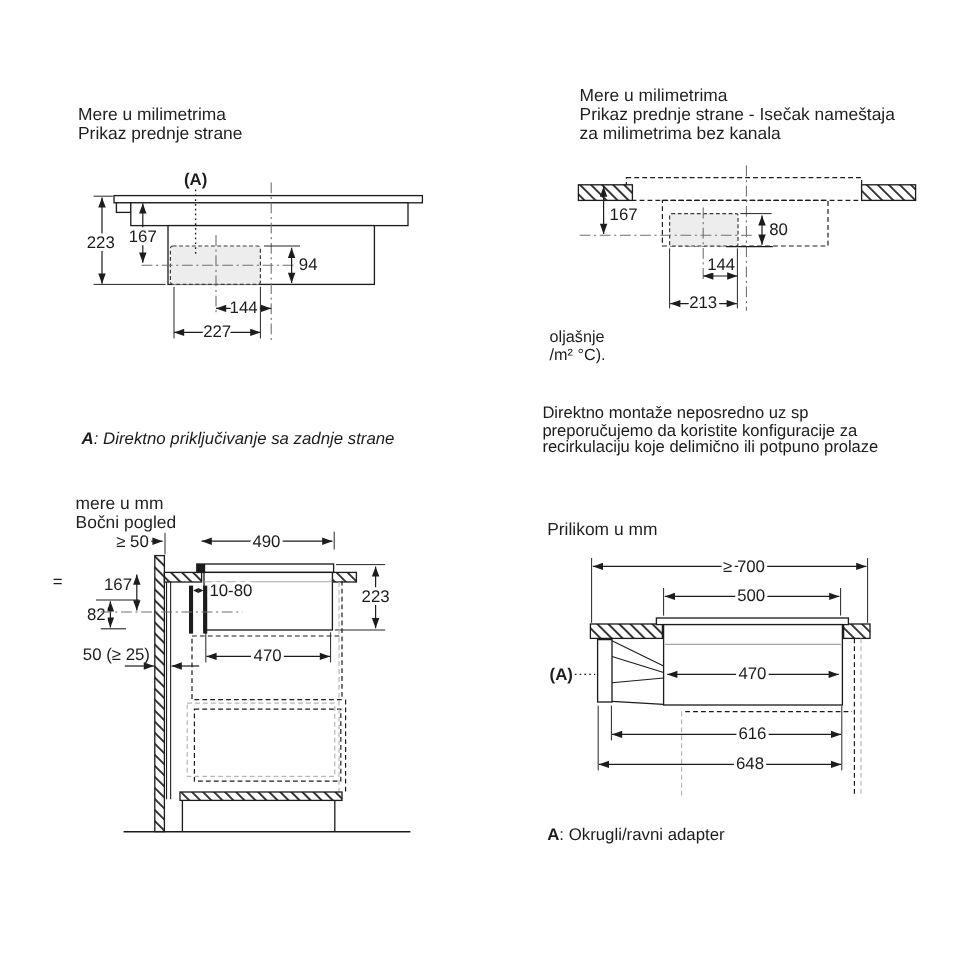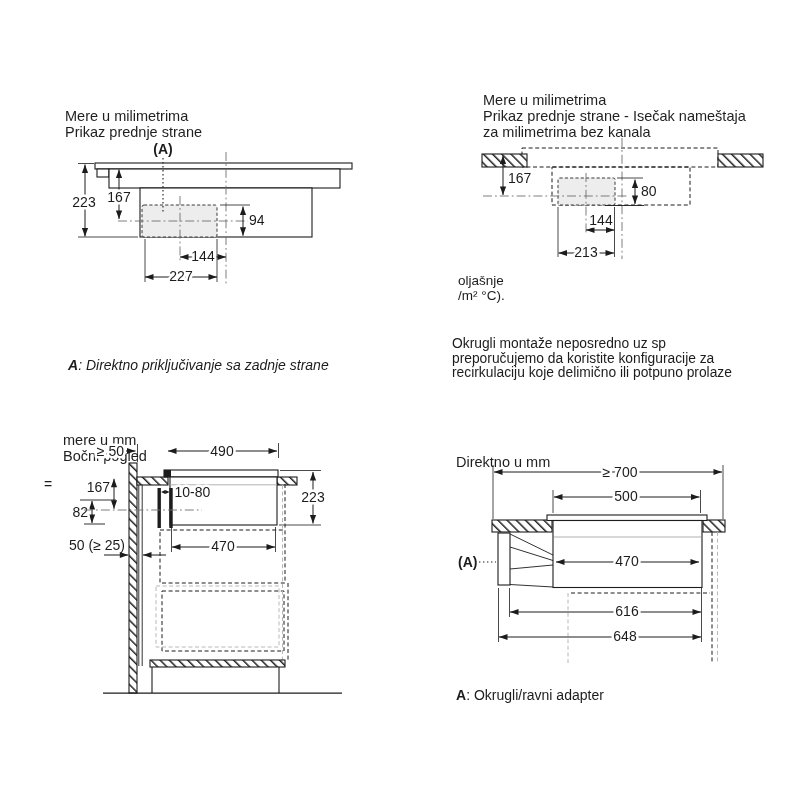--- a/index.html
+++ b/index.html
@@ -1,20 +1,20 @@
 <!DOCTYPE html>
 <html><head>
 <meta charset="utf-8">
 <style>
   * { margin:0; padding:0; box-sizing:border-box; }
   html,body { background:#ffffff; }
   body { width:800px; height:800px; position:relative; font-family:"Liberation Sans", sans-serif; color:#1c1c1c; overflow:hidden; }
   .sheet { position:absolute; left:0; top:0; width:800px; height:800px; background:#fff; }
   .abs { position:absolute; }
-  .title { font-size:14.5px; line-height:16.2px; color:#1f1f1f; white-space:nowrap;margin-top:20px; }
+  .title { font-size:14.5px; line-height:16.2px; color:#1f1f1f; white-space:nowrap; }
   .caption { font-size:14px; white-space:nowrap; }
   .caption .b { font-weight:bold; }
   .note { font-size:13.8px; line-height:14.5px; white-space:nowrap; }
   .faded { color:#c6c6c6; }
   .faded2 { color:#cfcfcf; margin-left:16px; letter-spacing:1px; }
   .frag { font-size:13.5px; line-height:15px; white-space:nowrap; }
   svg { position:absolute; overflow:visible; }
   svg text { font-family:"Liberation Sans", sans-serif; font-size:14px; fill:#1c1c1c;
              stroke:#ffffff; stroke-width:5px; paint-order:stroke; stroke-linejoin:round; }
   svg text.b { font-weight:bold; }
@@ -47,35 +47,35 @@
     <div>Prikaz prednje strane - Isečak nameštaja</div>
     <div>za milimetrima bez kanala</div>
   </div>
 
   <div class="abs frag" style="left:458px; top:273px;">
     <div>oljašnje</div>
     <div>/m² °C).</div>
   </div>
 
   <div class="abs note" style="left:452px; top:337px;">
-    <div>Okrugli montaže neposredno uz sp</div>
+    <div>Direktno montaže neposredno uz sp</div>
     <div>preporučujemo da koristite konfiguracije za</div>
     <div>recirkulaciju koje delimično ili potpuno prolaze</div>
   </div>
 
   <div class="abs caption" style="left:68px; top:357px;font-style:italic;">
     <span class="b">A</span><span>: Direktno priključivanje sa zadnje strane</span>
   </div>
 
   <div class="abs title" style="left:63px; top:412px;">
     <div>mere u mm</div>
     <div>Bočni pogled</div>
   </div>
 
-  <div class="abs title" style="left:456px; top:434px;">Direktno u mm</div>
+  <div class="abs title" style="left:456px; top:434px;">Prilikom u mm</div>
 
   <div class="abs caption" style="left:456px; top:687px;">
     <span class="b">A</span><span>: Okrugli/ravni adapter</span>
   </div>
 
   <svg style="left:60px; top:138px;" width="345" height="152" viewBox="0 0 345 152">
     <defs>
       <marker id="arr" markerWidth="10" markerHeight="8" refX="9" refY="4" orient="auto-start-reverse" markerUnits="userSpaceOnUse">
         <path d="M0.5,0.9 L9,4 L0.5,7.1 Z" fill="#1c1c1c"></path>
       </marker>

